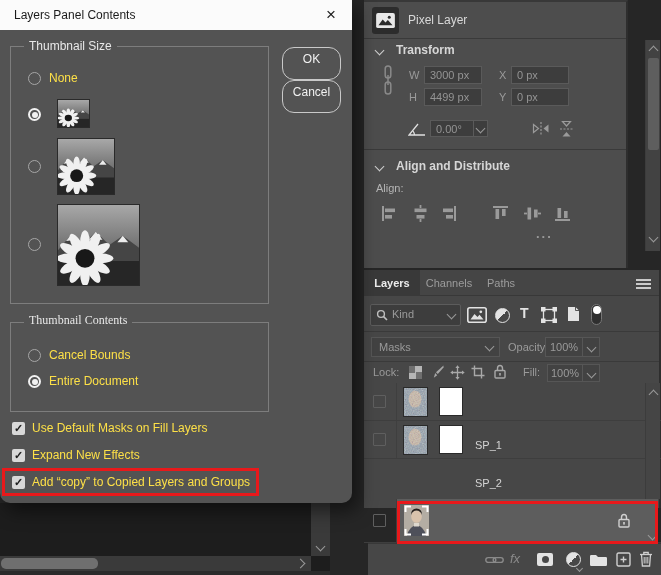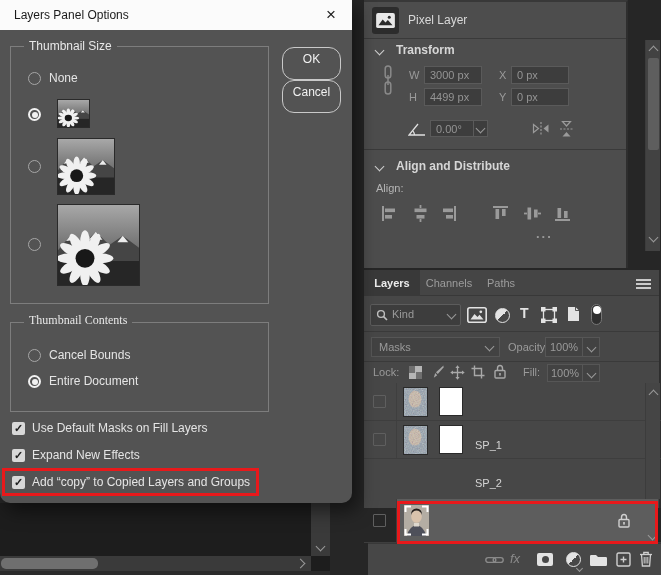--- a/index.html
+++ b/index.html
@@ -62,21 +62,21 @@
   
   .lbar{position:absolute;left:4px;top:273px;width:297px;height:32px;background:#474747;border-top:1px solid #383838;box-sizing:border-box;}
 
   
   .dialog{position:absolute;left:0;top:0;width:352px;height:503px;background:#535353;border-radius:0 0 10px 10px;box-shadow:6px 8px 18px rgba(0,0,0,.5);z-index:10;}
   .titlebar{position:absolute;left:0;top:0;width:100%;height:30px;background:#fbfbfb;}
   .titlebar .t{position:absolute;left:14px;top:0;line-height:30px;font-size:12px;color:#1b1b1b;}
   .closex{position:absolute;right:6px;top:0;width:30px;height:30px;text-align:center;line-height:29px;font-size:17px;color:#1b1b1b;cursor:default;}
   .group{position:absolute;border:1px solid #7d7d7d;}
   .legend{position:absolute;background:#535353;padding:0 5px;font-size:12px;color:#e8e8e8;}
-  .dtext{font-size:12px;color:#e5e5e5;}
+  .dtext{font-size:12px;color:#fde047;}
   .radio{position:absolute;width:13px;height:13px;border-radius:50%;border:1px solid #a6a6a6;box-sizing:border-box;}
   .radio.sel{border:2px solid #f2f2f2;}
   .radio.sel::after{content:"";position:absolute;inset:1.5px;background:#f2f2f2;border-radius:50%;}
   .cbx{position:absolute;width:13px;height:13px;background:#d8d8d8;border-radius:2px;color:#1f1f1f;font-size:11px;line-height:13px;text-align:center;font-weight:bold;}
   .pbtn{position:absolute;width:59px;height:33px;border:1px solid #c9c9c9;border-radius:12px;background:transparent;color:#f1f1f1;font-size:12px;font-family:"Liberation Sans",sans-serif;text-align:center;line-height:22px;box-sizing:border-box;}
   .thumbimg{position:absolute;outline:1px solid #2a2a2a;}
 </style>
 </head>
 <body>
 
@@ -466,21 +466,21 @@
           <use href="#s-plussq"></use>
         </svg>
       <svg class="ic abs" style="left:271px;top:7px;color:#cfcfcf;" width="14" height="16">
           <use href="#s-trash"></use>
         </svg>
     </div>
   </div>
 
   <div class="dialog">
     <div class="titlebar">
-      <span class="t">Layers Panel Options</span>
+      <span class="t">Layers Panel Contents</span>
       <span class="closex">×</span>
     </div>
 
     <div class="group" style="left:10px;top:46px;width:257px;height:256px;"></div>
     <div class="legend" style="left:24px;top:39px;">Thumbnail Size</div>
     <div class="radio" style="left:28px;top:72px;"></div>
     <div class="abs dtext" style="left:49px;top:71px;">None</div>
     <div class="radio sel" style="left:28px;top:108px;"></div>
     <svg class="thumbimg ic" style="left:58px;top:100px;" width="31" height="27">
         <use href="#s-sunflower"></use>

